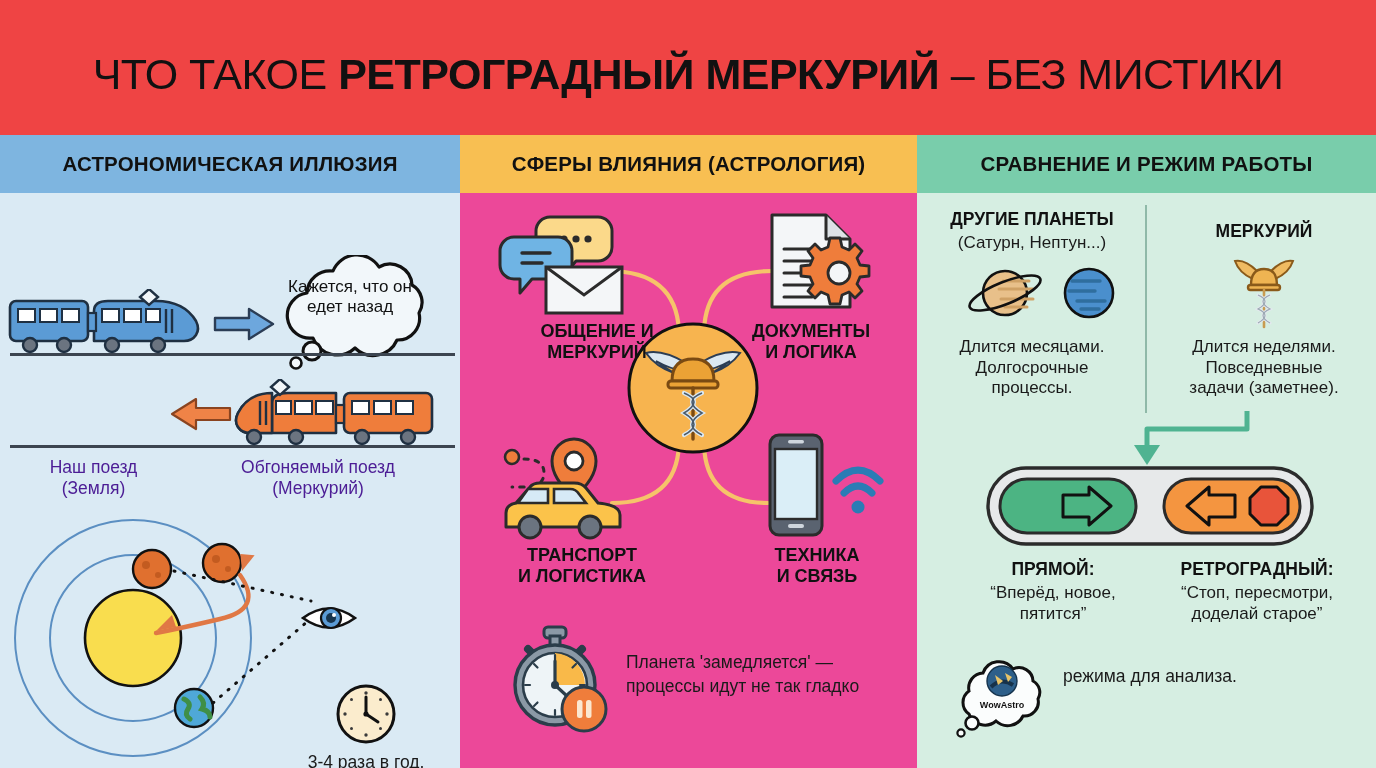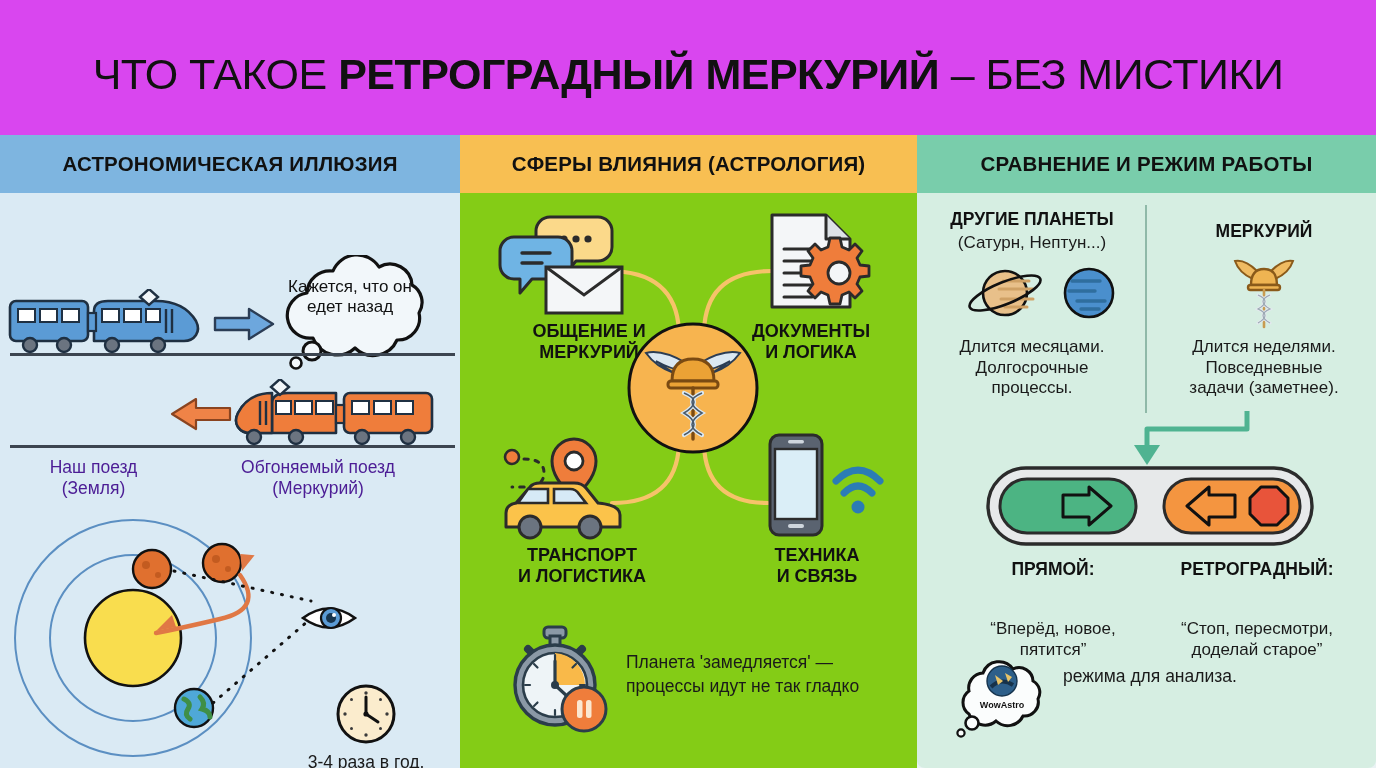--- a/index.html
+++ b/index.html
@@ -7,34 +7,34 @@
   body {
     font-family: "Liberation Sans", sans-serif;
     background: #e8f2f3;
     color: #1a1a1a;
   }
   .page { position: relative; width: 1376px; height: 768px; background: #eaf3f4; }
 
   
   .title-bar {
     position: absolute; left: 0; top: 0; width: 1376px; height: 149px;
-    background: #d946ef;
+    background: #ef4444;
     display: flex; align-items: center; justify-content: center;
   }
   .title {
     font-size: 43px; letter-spacing: -0.5px; white-space: nowrap;
     font-weight: 400; color: #111;
   }
   .title b { font-weight: 700; }
 
   
   .col { position: absolute; top: 135px; height: 633px; }
   .col-a { left: 0;    width: 460px; background: #daeaf4; }
-  .col-b { left: 460px; width: 457px; background: #84cc16; }
-  .col-c { left: 917px; width: 459px; background: #d6eee2; border-radius: 8px; }
+  .col-b { left: 460px; width: 457px; background: #ec4899; }
+  .col-c { left: 917px; width: 459px; background: #d6eee2; }
 
   .col-head {
     position: absolute; left: 0; top: 0; width: 100%; height: 58px;
     display: flex; align-items: center; justify-content: center;
     font-size: 20.5px; font-weight: 700; letter-spacing: 0.2px; color: #111;
     white-space: nowrap;
   }
   .col-a .col-head { background: #7eb5e0; }
   .col-b .col-head { background: #f8bf52; }
   .col-c .col-head { background: #79cdab; }
@@ -61,21 +61,21 @@
 
   
   .divider { position: absolute; width: 2px; background: #8fb9a8; }
   .c-head { position: absolute; width: 230px; text-align: center;
             font-size: 17.5px; font-weight: 700; line-height: 1.2; color: #111; }
   .c-sub { position: absolute; width: 230px; text-align: center;
            font-size: 17px; line-height: 1.22; color: #1a1a1a; font-weight: 400; }
   .mode-lbl { position: absolute; width: 200px; text-align: center;
               font-size: 17.5px; font-weight: 700; line-height: 1.2; color: #111; }
   .mode-sub { position: absolute; width: 210px; text-align: center;
-              font-size: 17px; line-height: 1.22; color: #1a1a1a; margin-top: 36px; }
+              font-size: 17px; line-height: 1.22; color: #1a1a1a; }
   .final-txt { position: absolute; font-size: 17.5px; line-height: 1.33; color: #1a1a1a; }
   .wow-text { font-size: 9px; font-weight: 700; fill: #111; }
 </style>
 </head>
 <body>
 
 <div class="page">
 
   <div class="title-bar">
     <div class="title"><span>ЧТО ТАКОЕ </span><b>РЕТРОГРАДНЫЙ МЕРКУРИЙ</b><span> – БЕЗ МИСТИКИ</span></div>
@@ -246,21 +246,21 @@
       <svg class="abs" style="left:38px;top:18px" width="130" height="106" viewBox="0 0 130 106">
         <path d="M52,6 h48 a14,14 0 0 1 14,14 v16 a14,14 0 0 1 -14,14 h-22 l-10,12 v-12 h-16 a14,14 0 0 1 -14,-14 v-16 a14,14 0 0 1 14,-14 Z" fill="#fbd98a" stroke="#2b2b2b" stroke-width="3" stroke-linejoin="round"></path>
         <circle cx="66" cy="28" r="3.6" fill="#2b2b2b"></circle>
           <circle cx="78" cy="28" r="3.6" fill="#2b2b2b"></circle>
         <circle cx="90" cy="28" r="3.6" fill="#2b2b2b"></circle>
         <path d="M16,26 h44 a14,14 0 0 1 14,14 v14 a14,14 0 0 1 -14,14 h-26 l-12,14 v-14 h-6 a14,14 0 0 1 -14,-14 v-14 a14,14 0 0 1 14,-14 Z" fill="#6fb4e4" stroke="#2b2b2b" stroke-width="3" stroke-linejoin="round"></path>
         <path d="M24,42 h28 M24,52 h20" stroke="#2b2b2b" stroke-width="3.4" stroke-linecap="round"></path>
         <rect x="48" y="56" width="76" height="46" fill="#f4f6f8" stroke="#2b2b2b" stroke-width="3"></rect>
         <path d="M48,56 L86,84 L124,56" fill="none" stroke="#2b2b2b" stroke-width="3"></path>
       </svg>
-      <div class="hub-lbl" style="left:34px;top:128px;width:190px">
+      <div class="hub-lbl" style="left:42px;top:128px;width:190px">
         <div>ОБЩЕНИЕ И</div>
         <div>МЕРКУРИЙ</div>
       </div>
 
       <svg class="abs" style="left:302px;top:18px" width="116" height="106" viewBox="0 0 116 106">
         <path d="M10,4 h54 l24,24 v68 h-78 Z" fill="#f4f6f8" stroke="#2b2b2b" stroke-width="3" stroke-linejoin="round"></path>
         <path d="M64,4 v24 h24" fill="#dde2e6" stroke="#2b2b2b" stroke-width="3" stroke-linejoin="round"></path>
         <path d="M22,38 h34 M22,50 h50 M22,62 h50 M22,74 h40 M22,86 h28" stroke="#2b2b2b" stroke-width="3" stroke-linecap="round"></path>
         <g transform="translate(80,62)">
           <path d="M0,-26 l7,3 l6,-6 l7,7 l-5,7 l3,7 l9,1 v10 l-9,1 l-3,7 l5,7 l-7,7 l-6,-6 l-7,3 l-2,9 h-10 l-2,-9 l-7,-3 l-6,6 l-7,-7 l5,-7 l-3,-7 l-9,-1 v-10 l9,-1 l3,-7 l-5,-7 l7,-7 l6,6 l7,-3 l2,-9 h10 Z" fill="#ef7d3b" stroke="#2b2b2b" stroke-width="2.8" stroke-linejoin="round"></path>

